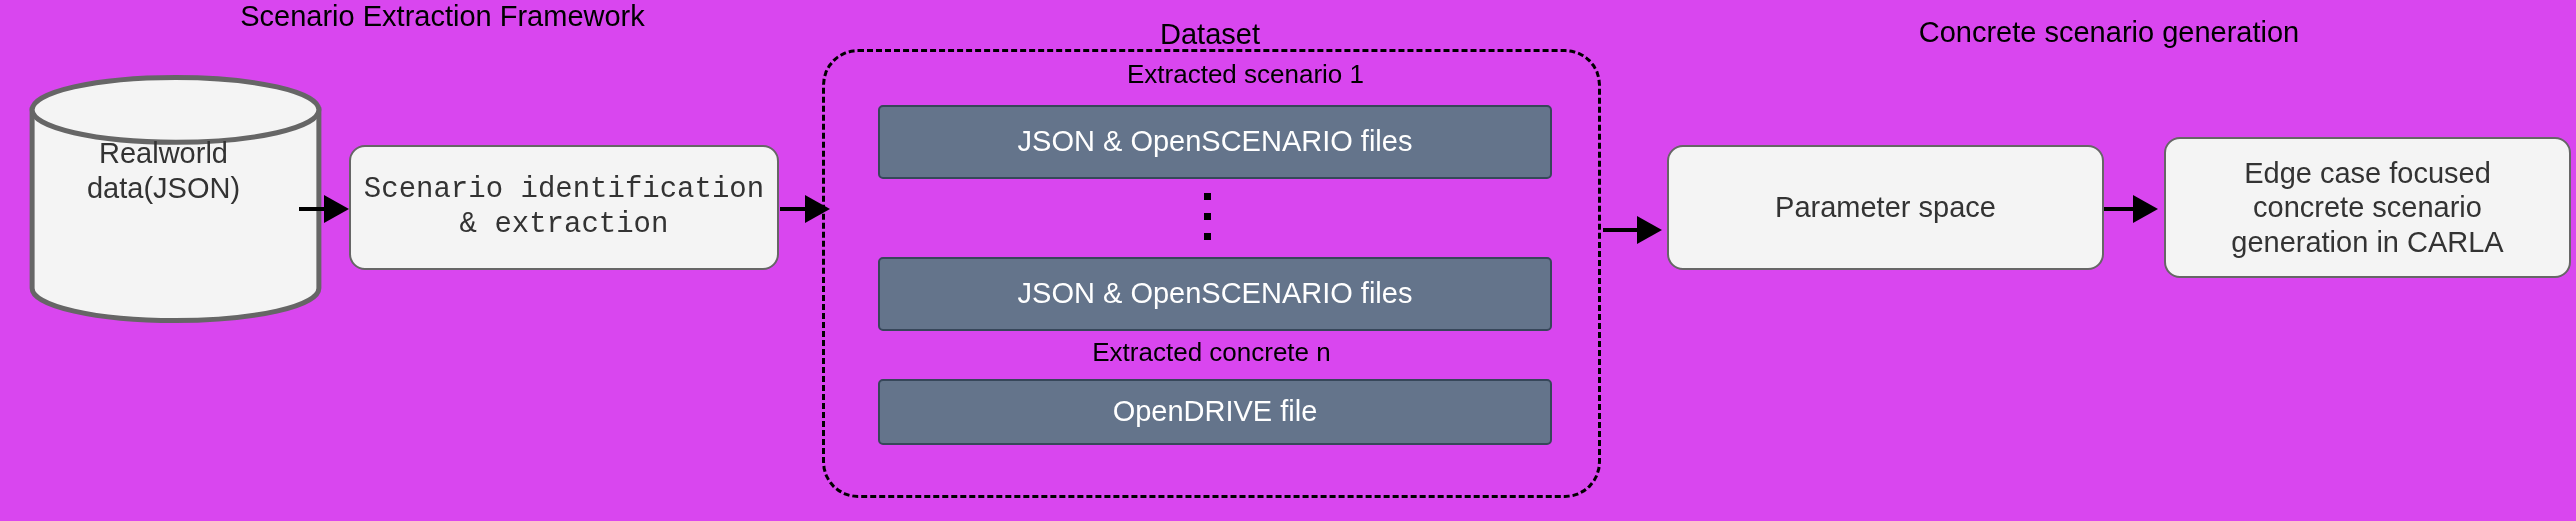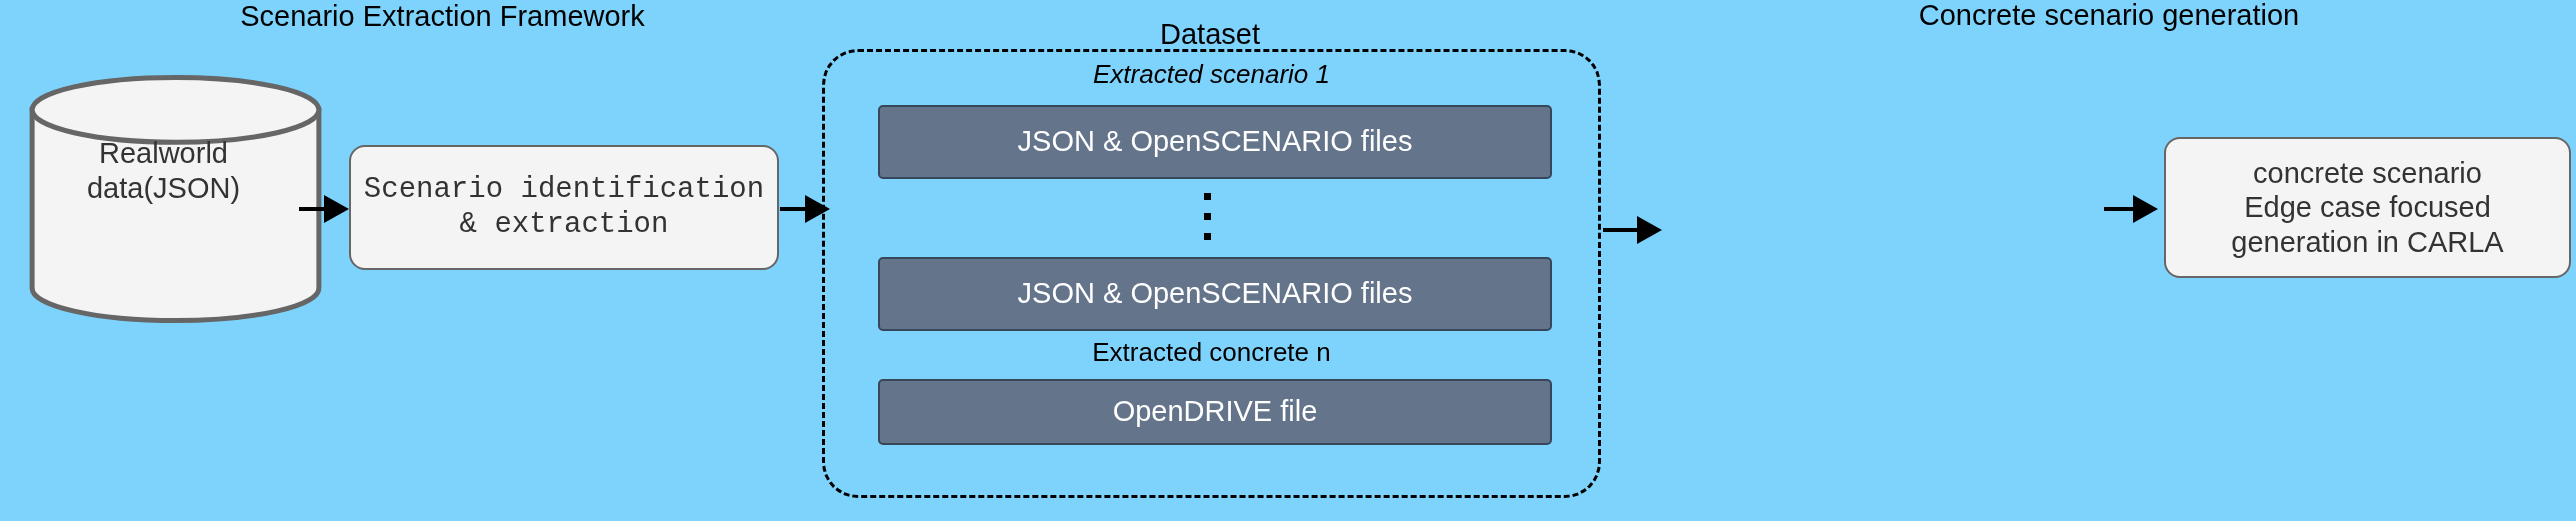--- a/index.html
+++ b/index.html
@@ -7,21 +7,21 @@
     padding: 0;
     background: #ffffff;
   }
   body {
     font-family: "Liberation Sans", sans-serif;
   }
   #canvas {
     position: relative;
     width: 2576px;
     height: 522px;
-    background: #7dd3fc;
+    background: #d946ef;
     overflow: hidden;
   }
 
   
   .section-title {
     position: absolute;
     font-size: 29px;
     line-height: 1.05;
     color: #000000;
     white-space: nowrap;
@@ -137,21 +137,21 @@
 </style>
 </head>
 <body>
 
 <div id="canvas">
 
   <div class="section-title" style="left:112px; top:1.2px; width:661px;">Scenario Extraction Framework</div>
 
   <div class="section-title" style="left:973px; top:19px; width:474px;">Dataset</div>
 
-  <div class="section-title" style="left:1797px; top:0; width:624px;">Concrete scenario generation</div>
+  <div class="section-title" style="left:1797px; top:17px; width:624px;">Concrete scenario generation</div>
 
   <div class="cylinder" style="left:5px; top:74px; width:293px; height:250px;">
     <svg width="293" height="250" viewBox="0 0 470 400">
       <path d="M5,57 L5,343 A230,52 0 0 0 465,343 L465,57 Z" fill="#f4f4f4" stroke="#666666" stroke-width="8"></path>
       <ellipse cx="235" cy="57" rx="230" ry="52" fill="#f4f4f4" stroke="#666666" stroke-width="8"></ellipse>
     </svg>
     <div class="cyl-label" style="top:62px;">
       <div>Realworld</div>
       <div>data(JSON)</div>
     </div>
@@ -167,47 +167,48 @@
     <div>&amp; extraction</div>
   </div>
 
   <div class="arrow" style="left:780px; top:209px; width:50px;">
     <div class="shaft" style="width:27.5px;"></div>
     <div class="head" style="left:25px;"></div>
   </div>
 
   <div class="dashed-box" style="left:822px; top:49px; width:779px; height:449px;"></div>
 
-  <div class="caption" style="left:822px; top:59px; width:779px;font-style:italic;">Extracted scenario 1</div>
+  <div class="caption" style="left:856px; top:59px; width:779px;">Extracted scenario 1</div>
 
   <div class="file-box" style="left:878px; top:105px; width:674px; height:74px;">JSON &amp; OpenSCENARIO files</div>
 
   <div class="vdots" style="left:1204px; top:193px; width:7.5px; height:47px;">
     <span></span>
       <span></span>
       <span></span>
   </div>
 
   <div class="file-box" style="left:878px; top:257px; width:674px; height:74px;">JSON &amp; OpenSCENARIO files</div>
 
   <div class="caption" style="left:822px; top:337px; width:779px;">Extracted concrete n</div>
 
   <div class="file-box" style="left:878px; top:379px; width:674px; height:66px;">OpenDRIVE file</div>
 
   <div class="arrow" style="left:1603px; top:230px; width:62px;">
     <div class="shaft" style="width:36px;"></div>
     <div class="head" style="left:34px;"></div>
   </div>
 
+  <div class="proc-box" style="left:1667px; top:145px; width:437px; height:125px;">Parameter space</div>
 
   <div class="arrow" style="left:2104px; top:209px; width:56px;">
     <div class="shaft" style="width:31px;"></div>
     <div class="head" style="left:29px;"></div>
   </div>
 
   <div class="proc-box" style="left:2164px; top:137px; width:407px; height:141px; flex-direction:column;">
+    <div>Edge case focused</div>
     <div>concrete scenario</div>
-    <div>Edge case focused</div>
     <div>generation in CARLA</div>
   </div>
 
 </div>
 
 
 </body></html>

